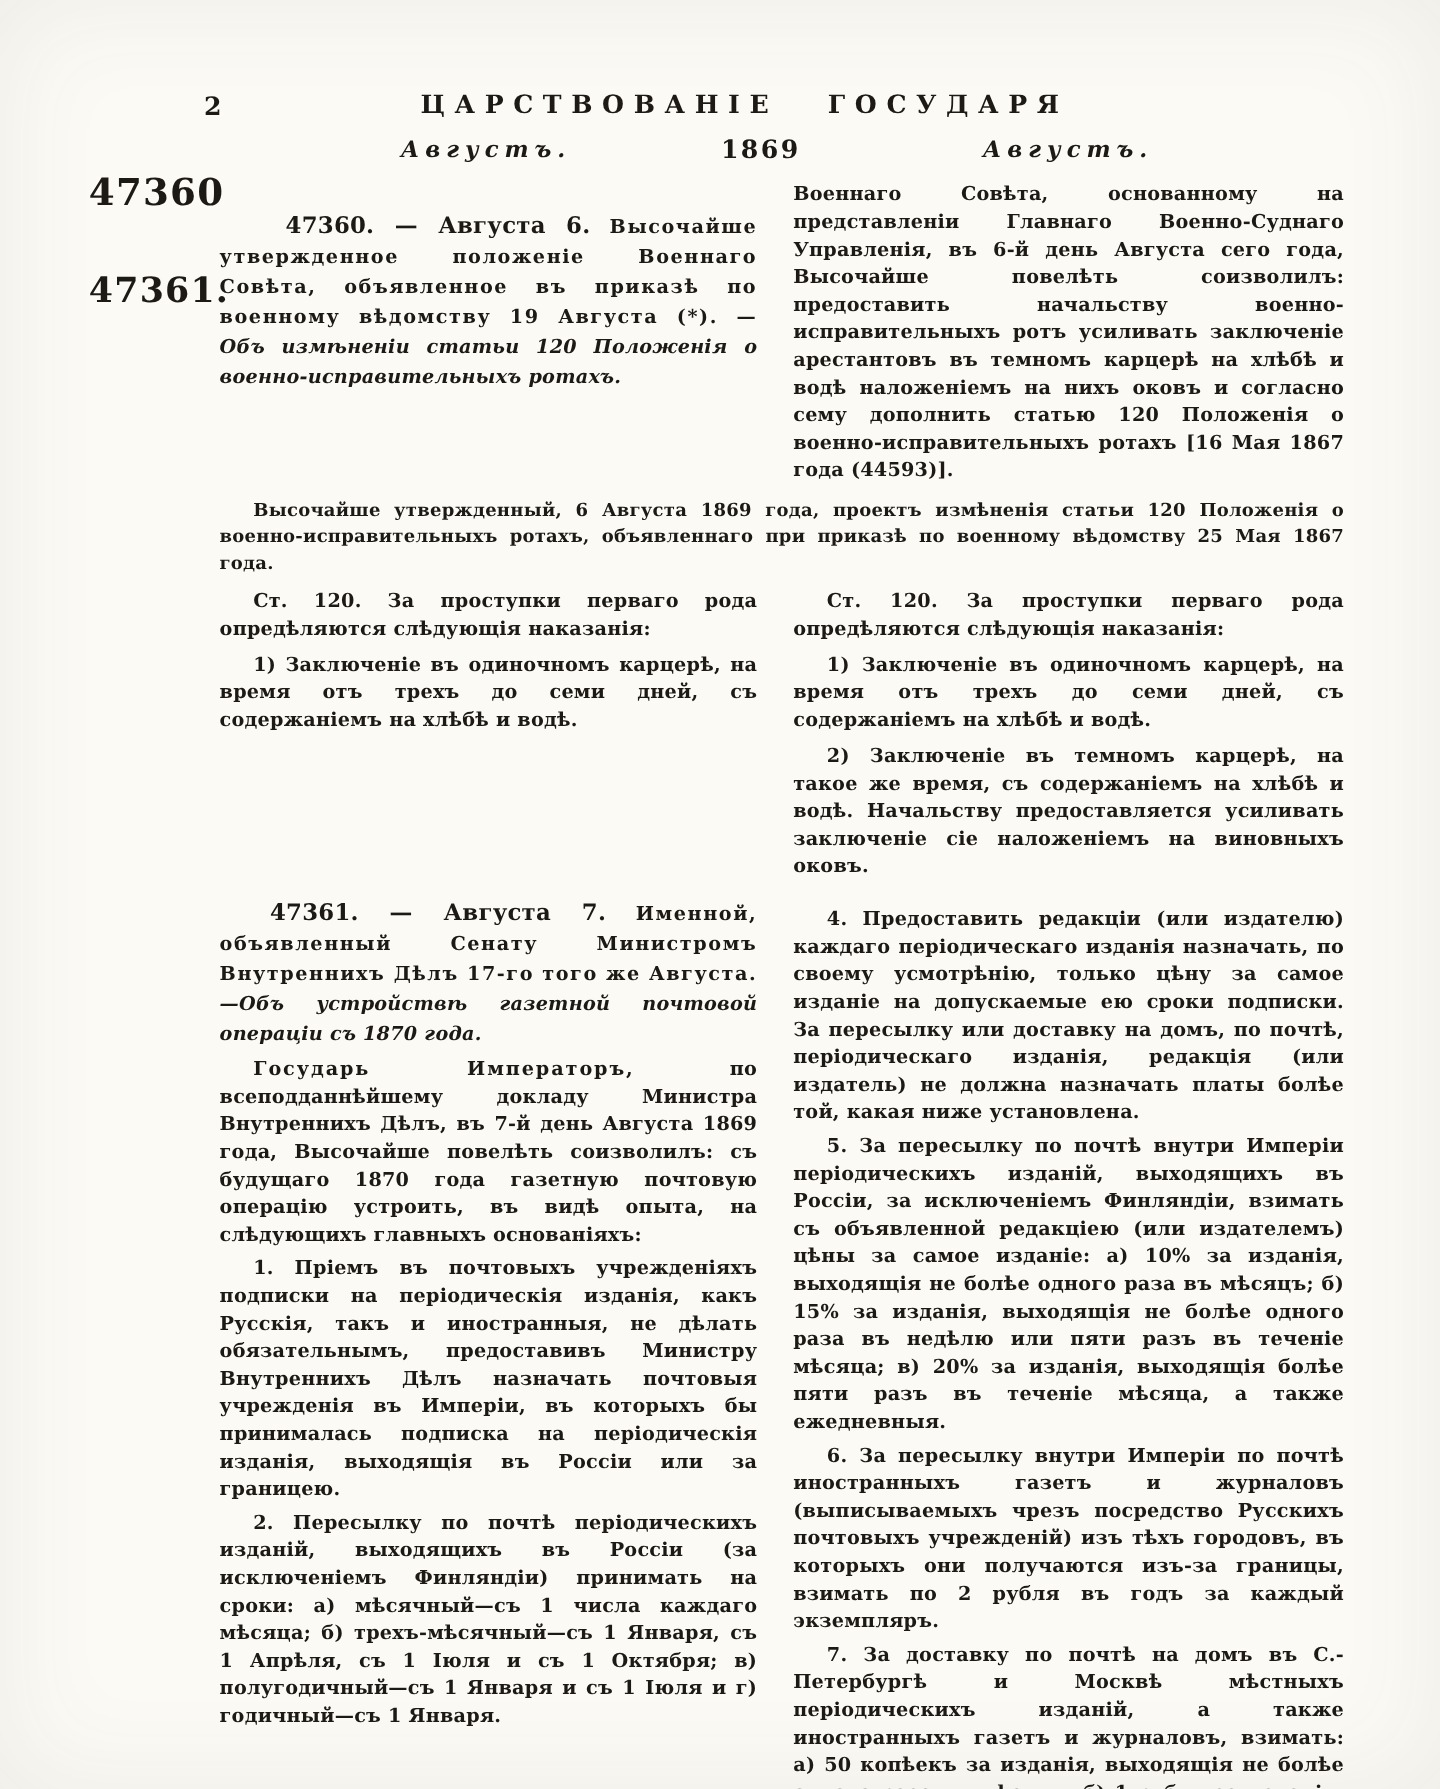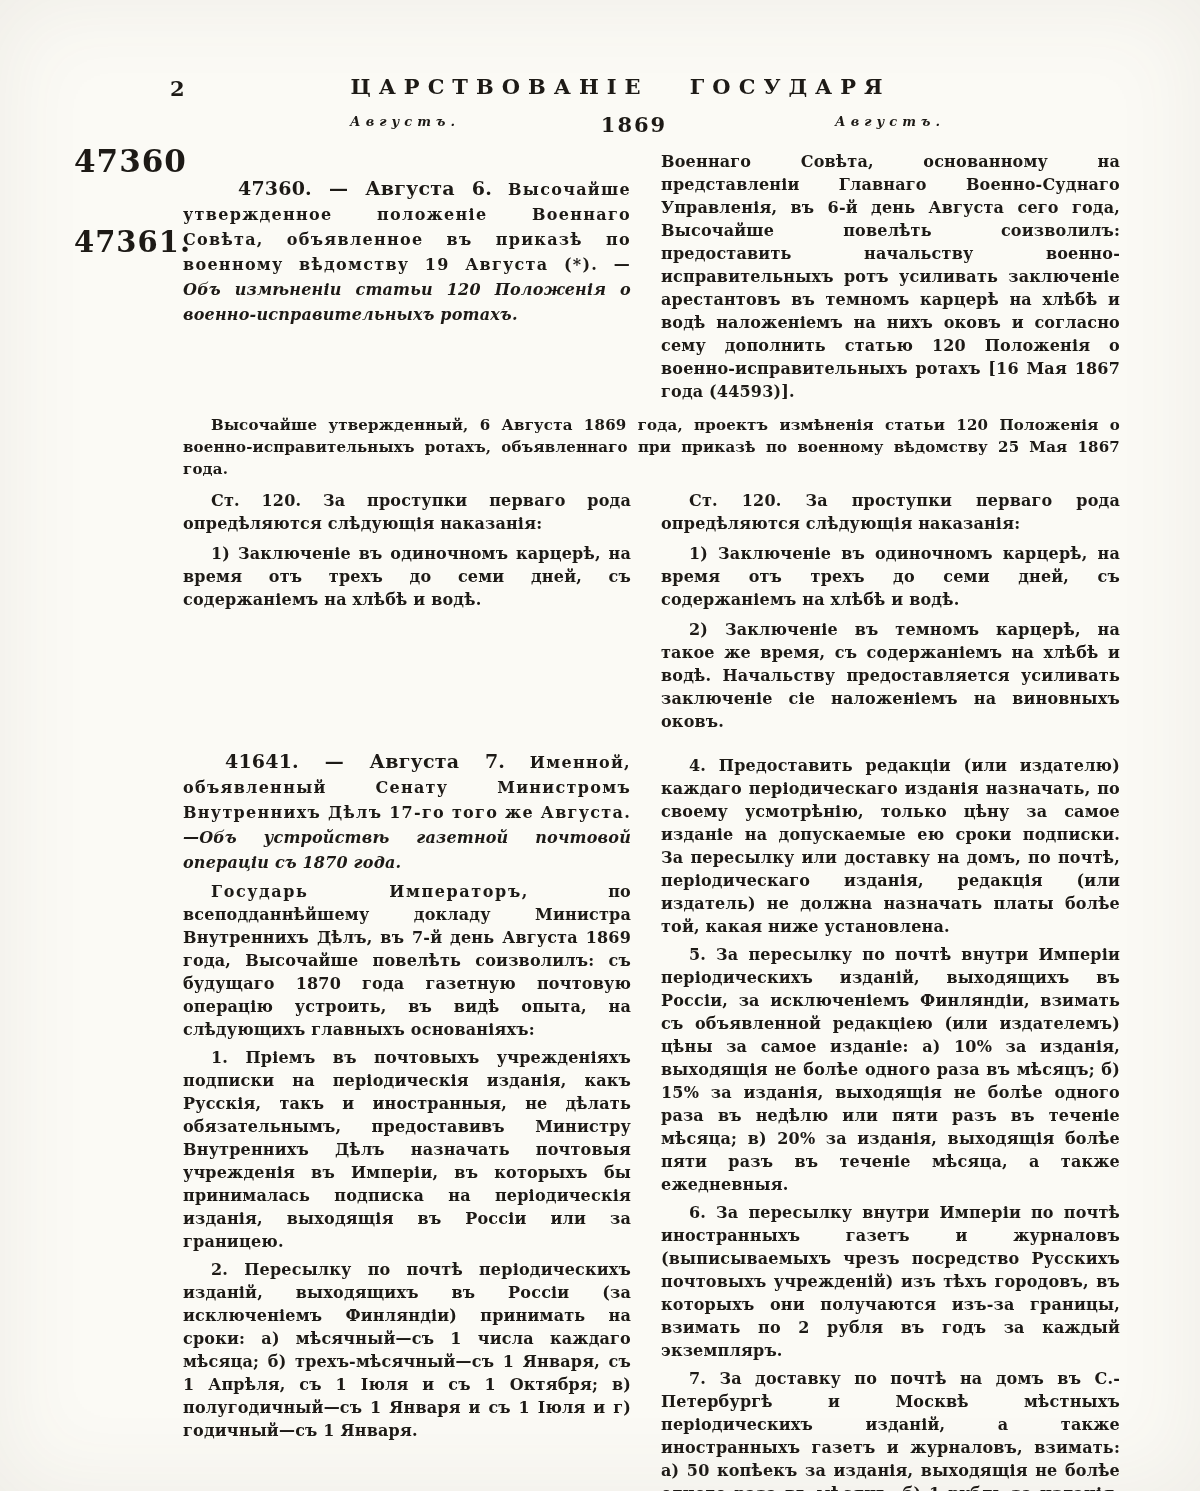--- a/index.html
+++ b/index.html
@@ -26,21 +26,21 @@
     font-size: 21px;
     letter-spacing: 8px;
     word-spacing: 26px;
     white-space: nowrap;
     padding-left: 41px;
   }
   .month {
     position: absolute; top: 114px;
     transform: translateX(-50%);
     font-style: italic;
-    font-size: 13px;
+    font-size: 19px;
     letter-spacing: 5px;
   }
   .month-left  { left: 405px; }
   .month-right { left: 890px; }
   .year {
     position: absolute; top: 112px; left: 634px;
     transform: translateX(-50%);
     font-size: 21px;
     letter-spacing: 2px;
   }
@@ -134,21 +134,21 @@
       <div>
         <p class="cmp indent">Ст. 120. За проступки перваго рода опредѣляются слѣдующія наказанія:</p>
         <p class="cmp indent">1) Заключеніе въ одиночномъ карцерѣ, на время отъ трехъ до семи дней, съ содержаніемъ на хлѣбѣ и водѣ.</p>
         <p class="cmp indent">2) Заключеніе въ темномъ карцерѣ, на такое же время, съ содержаніемъ на хлѣбѣ и водѣ. Начальству предоставляется усиливать заключеніе сіе наложеніемъ на виновныхъ оковъ.</p>
       </div>
     </div>
 
     <div class="grid2 bottom-grid">
       <div>
         <p class="law-heading law2-heading">
-          <span class="law-num">41641. — Августа 7.</span>
+          <span class="law-num">47361. — Августа 7.</span>
           <span class="sp"> Именной, объявленный Сенату Министромъ Внутреннихъ Дѣлъ 17-го того же Августа.</span>
           <span class="it">—Объ устройствѣ газетной почтовой операціи съ 1870 года.</span>
         </p>
         <p class="pt indent">
           <span class="caps">Государь Императоръ,</span>
           <span> по всеподданнѣйшему докладу Министра Внутреннихъ Дѣлъ, въ 7-й день Августа 1869 года, Высочайше повелѣть соизволилъ: съ будущаго 1870 года газетную почтовую операцію устроить, въ видѣ опыта, на слѣдующихъ главныхъ основаніяхъ:</span>
         </p>
         <p class="pt indent">1. Пріемъ въ почтовыхъ учрежденіяхъ подписки на періодическія изданія, какъ Русскія, такъ и иностранныя, не дѣлать обязательнымъ, предоставивъ Министру Внутреннихъ Дѣлъ назначать почтовыя учрежденія въ Имперіи, въ которыхъ бы принималась подписка на періодическія изданія, выходящія въ Россіи или за границею.</p>
         <p class="pt indent">2. Пересылку по почтѣ періодическихъ изданій, выходящихъ въ Россіи (за исключеніемъ Финляндіи) принимать на сроки: а) мѣсячный—съ 1 числа каждаго мѣсяца; б) трехъ-мѣсячный—съ 1 Января, съ 1 Апрѣля, съ 1 Іюля и съ 1 Октября; в) полугодичный—съ 1 Января и съ 1 Іюля и г) годичный—съ 1 Января.</p>
 

